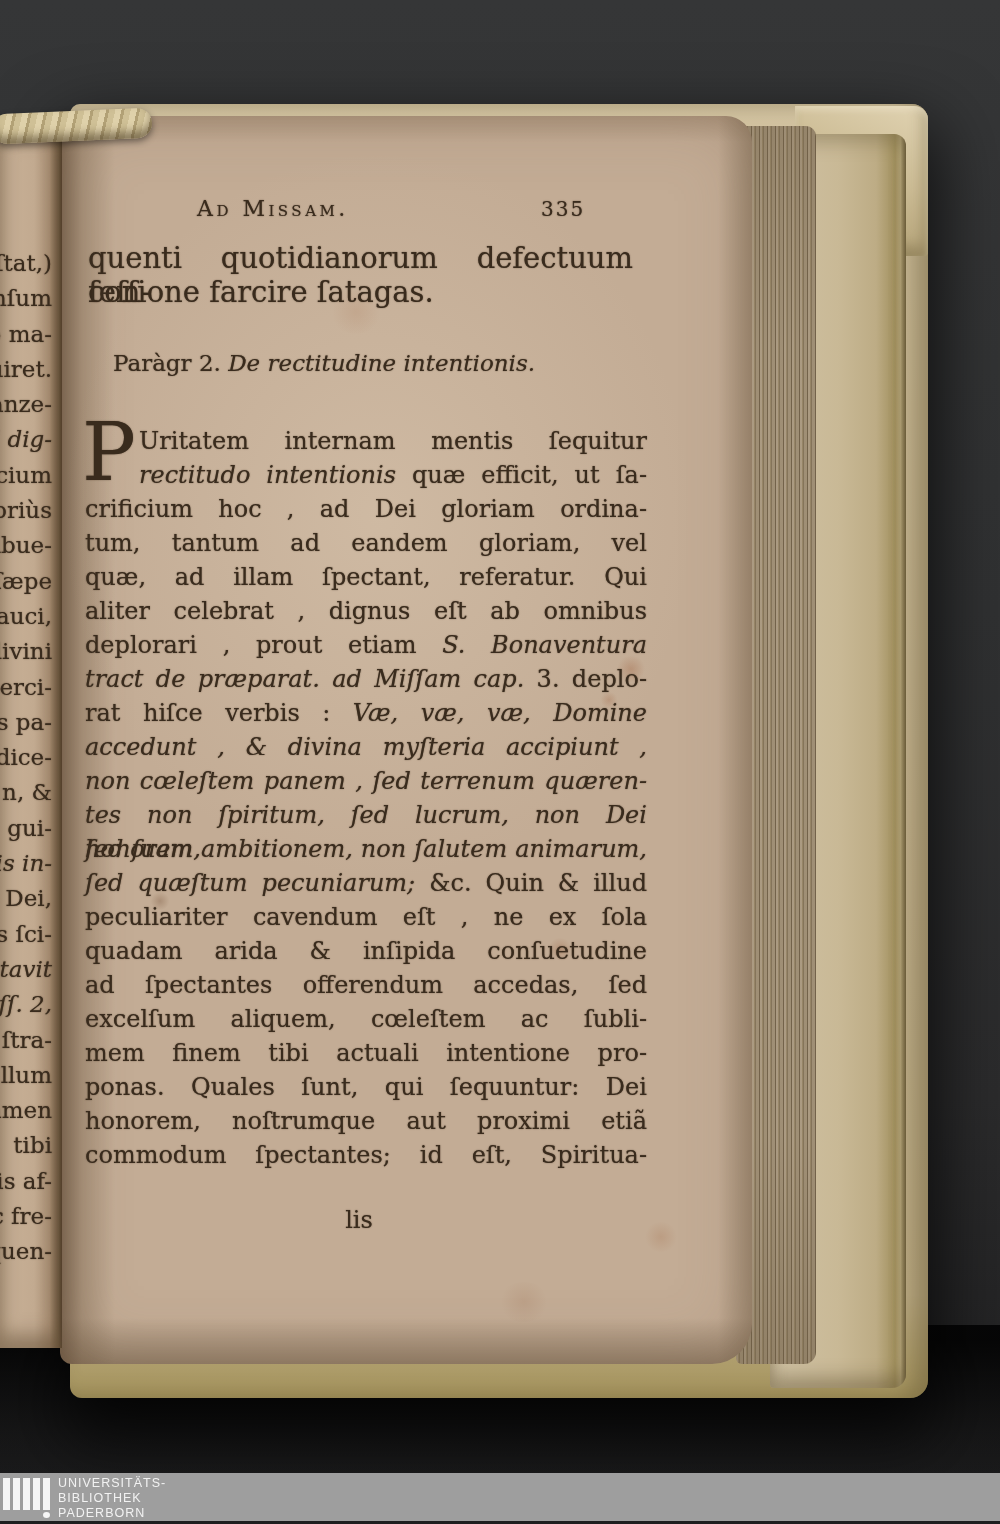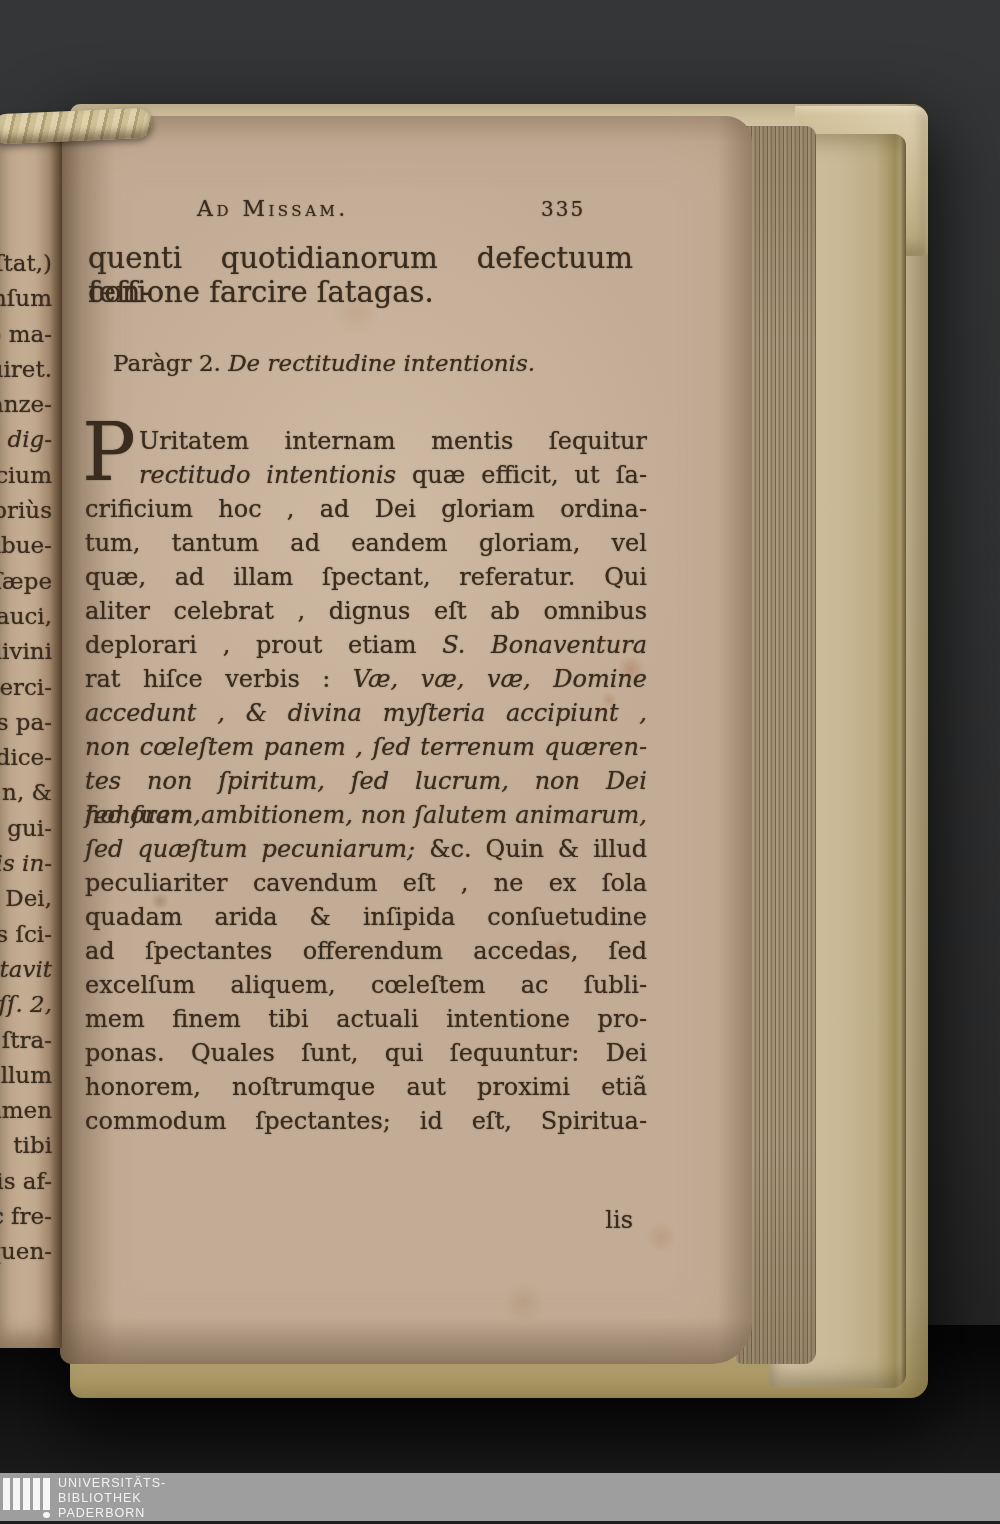--- a/index.html
+++ b/index.html
@@ -41,21 +41,21 @@
     background:repeating-linear-gradient(105deg,#dfd1aa 0 6px,#b2a176 6px 9px,#cfc096 9px 15px);
     box-shadow:inset 0 -7px 9px rgba(70,55,33,.55), 0 3px 7px rgba(0,0,0,.45);}
   
   .ink{color:#392b1d;text-shadow:0 0 1px rgba(57,43,29,.6),0 0 2px rgba(57,43,29,.22);}
   .page-header-title{position:absolute;left:197px;top:196px;font-size:22px;letter-spacing:3.5px;font-variant:small-caps;text-align:center;}
   .page-number{position:absolute;left:541px;top:197px;font-size:20px;letter-spacing:2px;}
   .intro-block{position:absolute;left:88px;top:241px;width:545px;font-size:29px;}
   .section-heading{position:absolute;left:113px;top:350px;font-size:23px;white-space:nowrap;}
   .paragraph-lines{position:absolute;left:85px;top:424px;width:562px;font-size:24px;}
   .dropcap{position:absolute;left:82px;top:420px;font-size:80px;line-height:.82;}
-  .catchword{position:absolute;left:85px;top:1206px;width:548px;text-align:right;font-size:24px;}
+  .catchword{position:absolute;left:85px;top:1206px;width:548px;text-align:center;font-size:24px;}
   .tline{height:34px;line-height:34px;text-align:justify;text-align-last:justify;white-space:normal;}
   .tline.indent{padding-left:54px;}
   .tline.nojust{text-align:right;text-align-last:left;}
   .it{font-style:italic;}
   .left-page-fragments{position:absolute;left:-58px;top:246px;width:110px;text-align:right;font-size:23px;}
   .frag{height:35.3px;line-height:35.3px;white-space:nowrap;}
   .stain{position:absolute;border-radius:50%;pointer-events:none;}
   
   .footer-band{position:absolute;left:0;top:1473px;width:1000px;height:48px;background:#9e9e9e;}
   .logo-bars{position:absolute;left:3px;top:5px;display:flex;gap:3px;}
@@ -98,20 +98,21 @@
 
   <div class="dropcap ink">P</div>
   <div class="paragraph-lines ink">
       <div class="tline indent"><span>Uritatem internam mentis ſequitur</span></div>
       <div class="tline indent"><span class="it">rectitudo intentionis</span><span> quæ efficit, ut ſa-</span></div>
       <div class="tline"><span>crificium hoc , ad Dei gloriam ordina-</span></div>
       <div class="tline"><span>tum, tantum ad eandem gloriam, vel</span></div>
       <div class="tline"><span>quæ, ad illam ſpectant, referatur. Qui</span></div>
       <div class="tline"><span>aliter celebrat , dignus eſt ab omnibus</span></div>
       <div class="tline"><span>deplorari , prout etiam </span><span class="it">S. Bonaventura</span></div>
+      <div class="tline"><span class="it">tract de præparat. ad Miſſam cap. </span><span>3. deplo-</span></div>
       <div class="tline"><span>rat hiſce verbis : </span><span class="it">Væ, væ, væ, Domine</span></div>
       <div class="tline"><span class="it">accedunt , &amp; divina myſteria accipiunt ,</span></div>
       <div class="tline"><span class="it">non cœleſtem panem , ſed terrenum quæren-</span></div>
       <div class="tline"><span class="it">tes non ſpiritum, ſed lucrum, non Dei honorem,</span></div>
       <div class="tline"><span class="it">ſed ſuam ambitionem, non ſalutem animarum,</span></div>
       <div class="tline"><span class="it">ſed quæſtum pecuniarum; </span><span>&amp;c. Quin &amp; illud</span></div>
       <div class="tline"><span>peculiariter cavendum eſt , ne ex ſola</span></div>
       <div class="tline"><span>quadam arida &amp; inſipida conſuetudine</span></div>
       <div class="tline"><span>ad ſpectantes offerendum accedas, ſed</span></div>
       <div class="tline"><span>excelſum aliquem, cœleſtem ac ſubli-</span></div>

